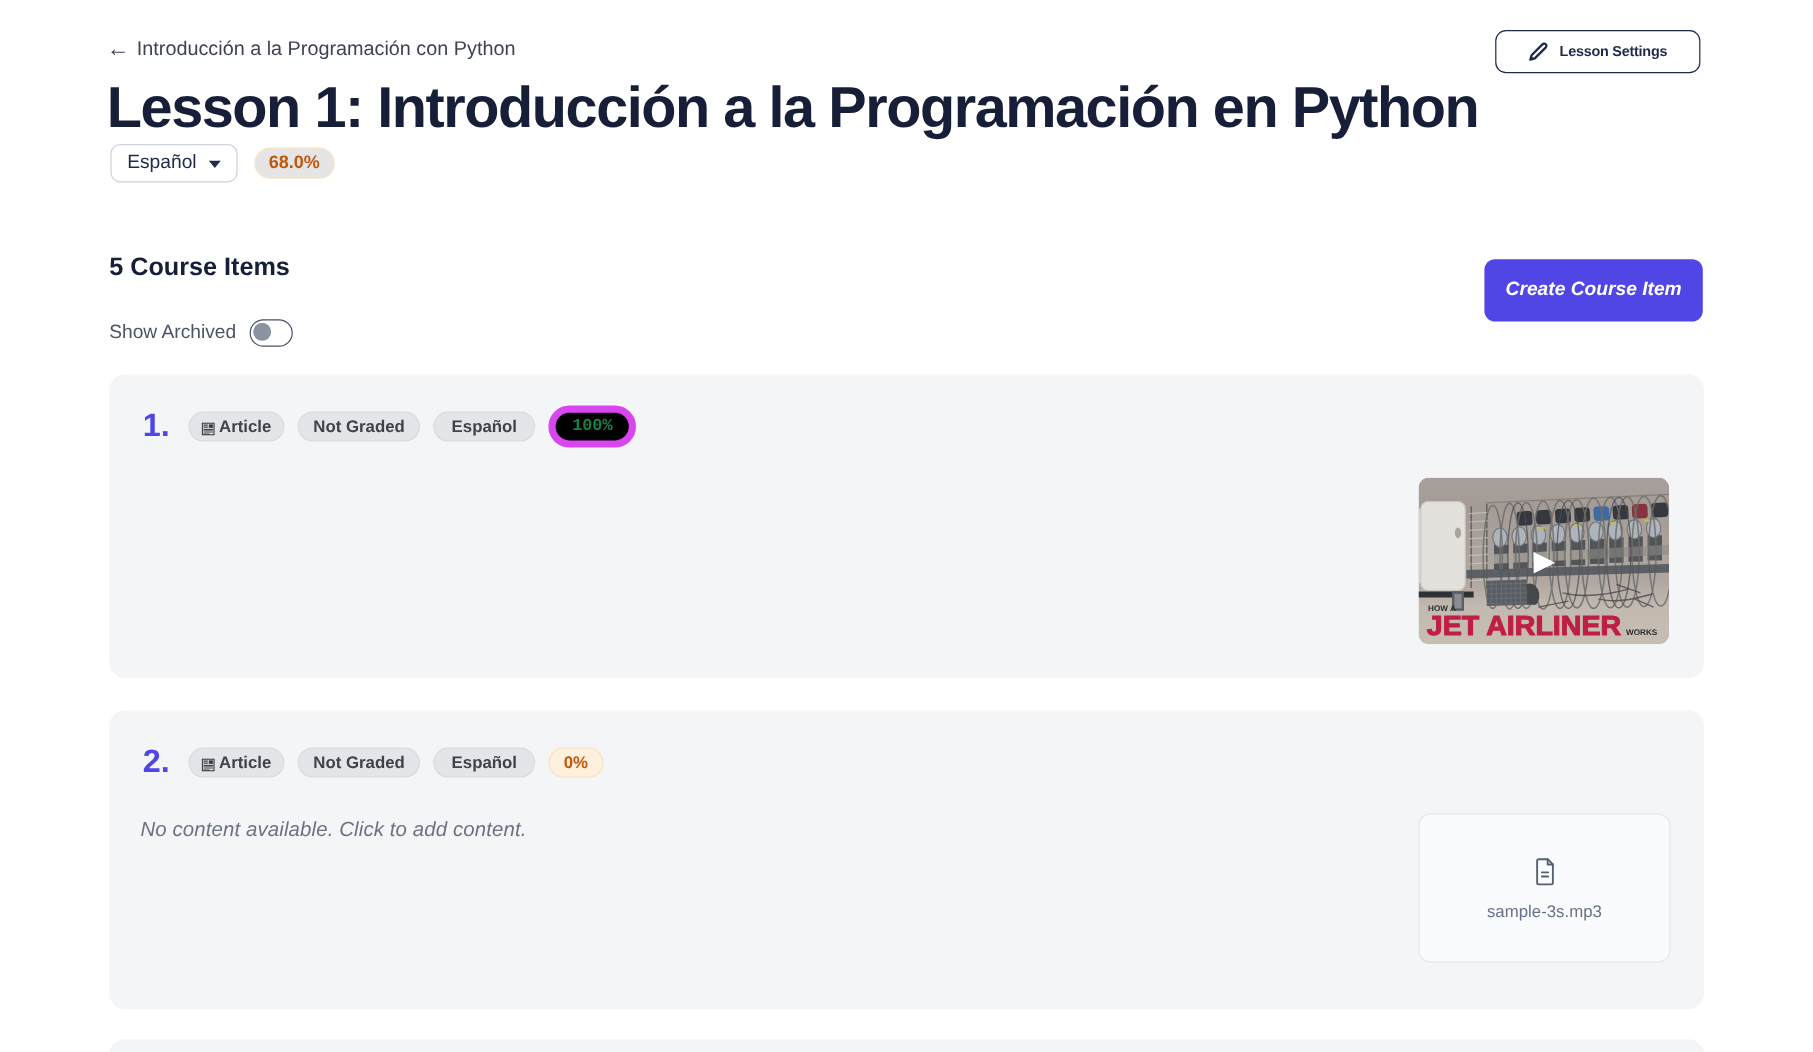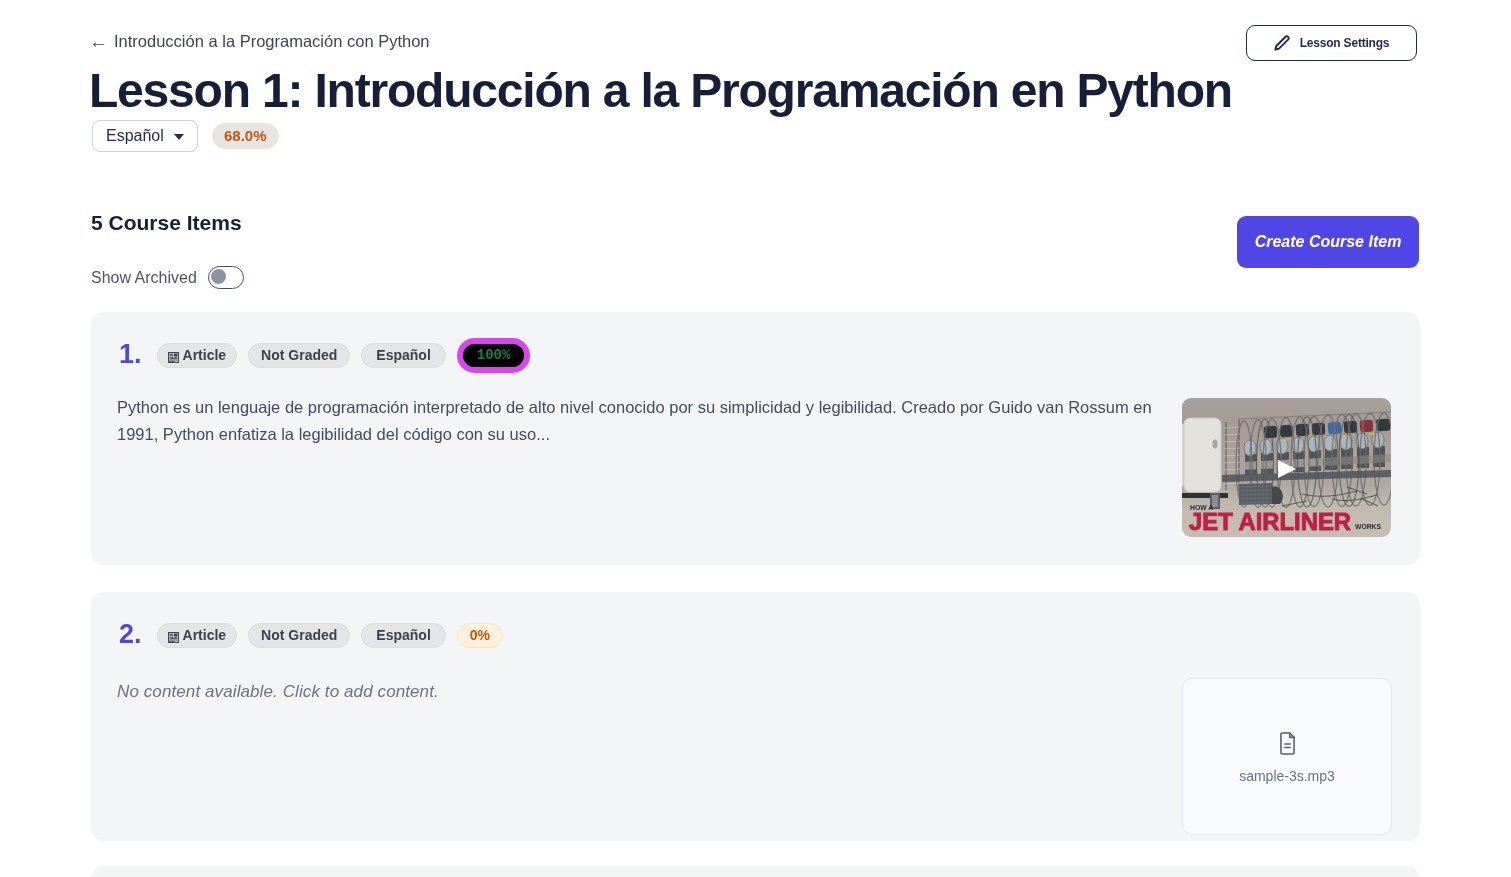--- a/index.html
+++ b/index.html
@@ -50,21 +50,21 @@
   border-radius:999px; padding:3.5px 12px; display:flex; align-items:flex-end; gap:5px;
   margin-right:11px;
 }
 .badge-art { padding:3.5px 10px; gap:4px; }
 .badge-esp { padding:3.5px 14px; }
 .badge-green { background:#000000; color:#178049; border:6px solid #d946ef; padding:3.5px 14px; margin-right:0;font-family:Liberation Mono, monospace;}
 .badge-orange { background:#fdf1dd; color:#c2570b; border:1px solid #fae3c0; padding:3.5px 12px; margin-right:0;}
 .ptext { position:absolute; left:26px; top:82px; width:1045px; color:#434b5c; font-size:16.5px; line-height:27px; }
 .nocontent { position:absolute; left:26px; top:90px; color:#6b7280; font-size:17px; font-style:italic; letter-spacing:0.1px; }
 .thumbwrap { position:absolute; left:1091px; top:86px; width:209px; height:139px; border-radius:9px; overflow:hidden; }
-.mp3box { position:absolute; left:1091px; top:86px; width:210px; height:157px; border-radius:10px; border:1px solid #e4e7ed; background:#fafbfc; display:flex; flex-direction:column; align-items:center; justify-content:center; }
+.mp3box { position:absolute; left:1091px; top:86px; width:210px; height:124px; border-radius:10px; border:1px solid #e4e7ed; background:#fafbfc; display:flex; flex-direction:column; align-items:center; justify-content:center; }
 .mp3box .fname { color:#68718a; font-size:14px; margin-top:11px; }
 </style>
 </head>
 <body>
   <div class="abs crumb"><span class="arr">←</span>Introducción a la Programación con Python</div>
   <button class="abs btn-settings">
     <svg width="16" height="16" viewBox="0 0 24 24" fill="none" stroke="#1e2a4a" stroke-width="2.9" stroke-linecap="round" stroke-linejoin="round">
       <path d="M17 3a2.85 2.83 0 1 1 4 4L7.5 20.5 2 22l1.5-5.5Z"></path>
       <path d="M2.8 18.3 5.7 21.2" stroke-width="1.6"></path>
     </svg>
@@ -87,21 +87,20 @@
           <rect x="0.6" y="0.6" width="9.8" height="9.8" fill="none" stroke="#3a3d44" stroke-width="1.1"></rect>
           <rect x="6" y="1.6" width="3.4" height="3" fill="#3a3d44"></rect>
           <path d="M1.6 2.3h3.6M1.6 3.9h3.6" stroke="#3a3d44" stroke-width="1"></path>
           <rect x="1.6" y="5.4" width="7.8" height="1.4" fill="#3a3d44"></rect>
           <path d="M1.6 8h7.8M1.6 9.6h5" stroke="#3a3d44" stroke-width="0.9"></path>
         </svg>Article</span>
       <span class="badge">Not Graded</span>
       <span class="badge badge-esp">Español</span>
       <span class="badge badge-green">100%</span>
     </div>
-    <div class="ptext">Python es un lenguaje de programación interpretado de alto nivel conocido por su simplicidad y legibilidad. Creado por Guido van Rossum en 1991, Python enfatiza la legibilidad del código con su uso...</div>
     <div class="thumbwrap">
       <svg width="209" height="139" viewBox="0 0 209 139">
         <defs>
           <linearGradient id="bg1" x1="0" y1="0" x2="0" y2="1">
             <stop offset="0" stop-color="#a8a09c"></stop>
             <stop offset="0.18" stop-color="#a49b96"></stop>
             <stop offset="0.62" stop-color="#b0a8a0"></stop>
             <stop offset="0.78" stop-color="#c2bab0"></stop>
             <stop offset="1" stop-color="#c6beb2"></stop>
           </linearGradient>

